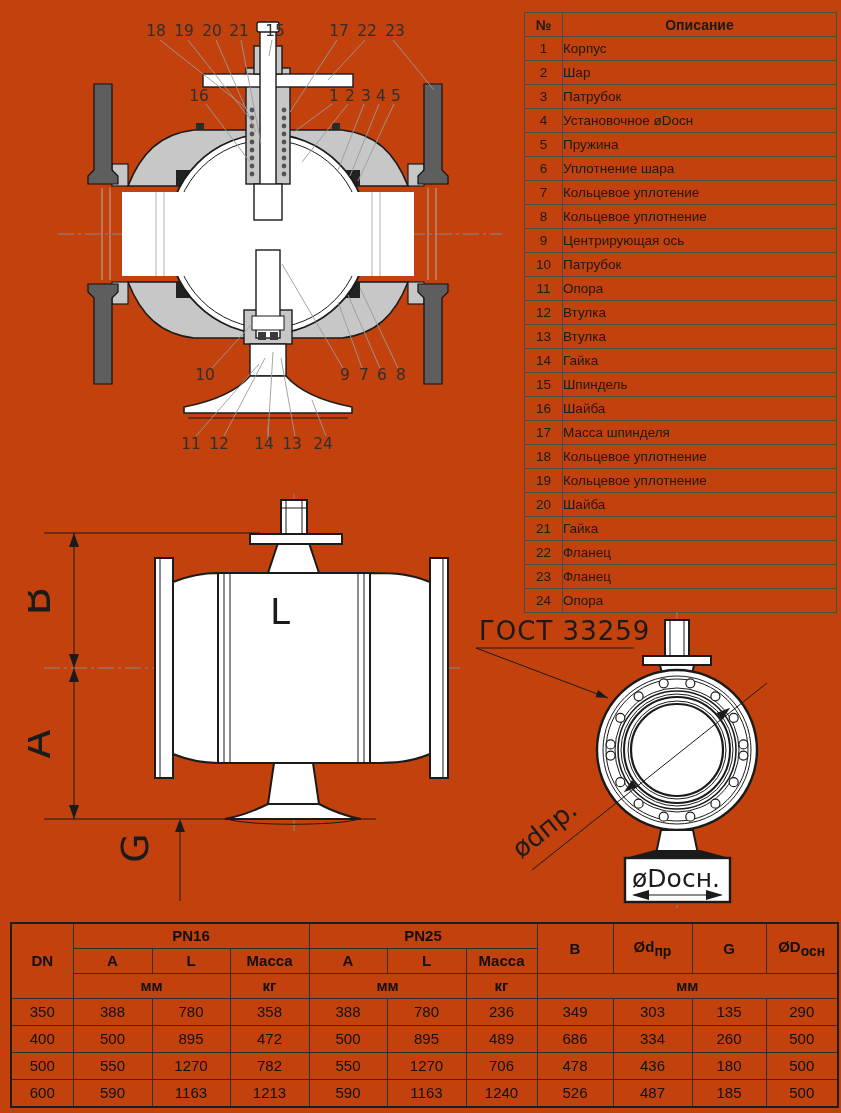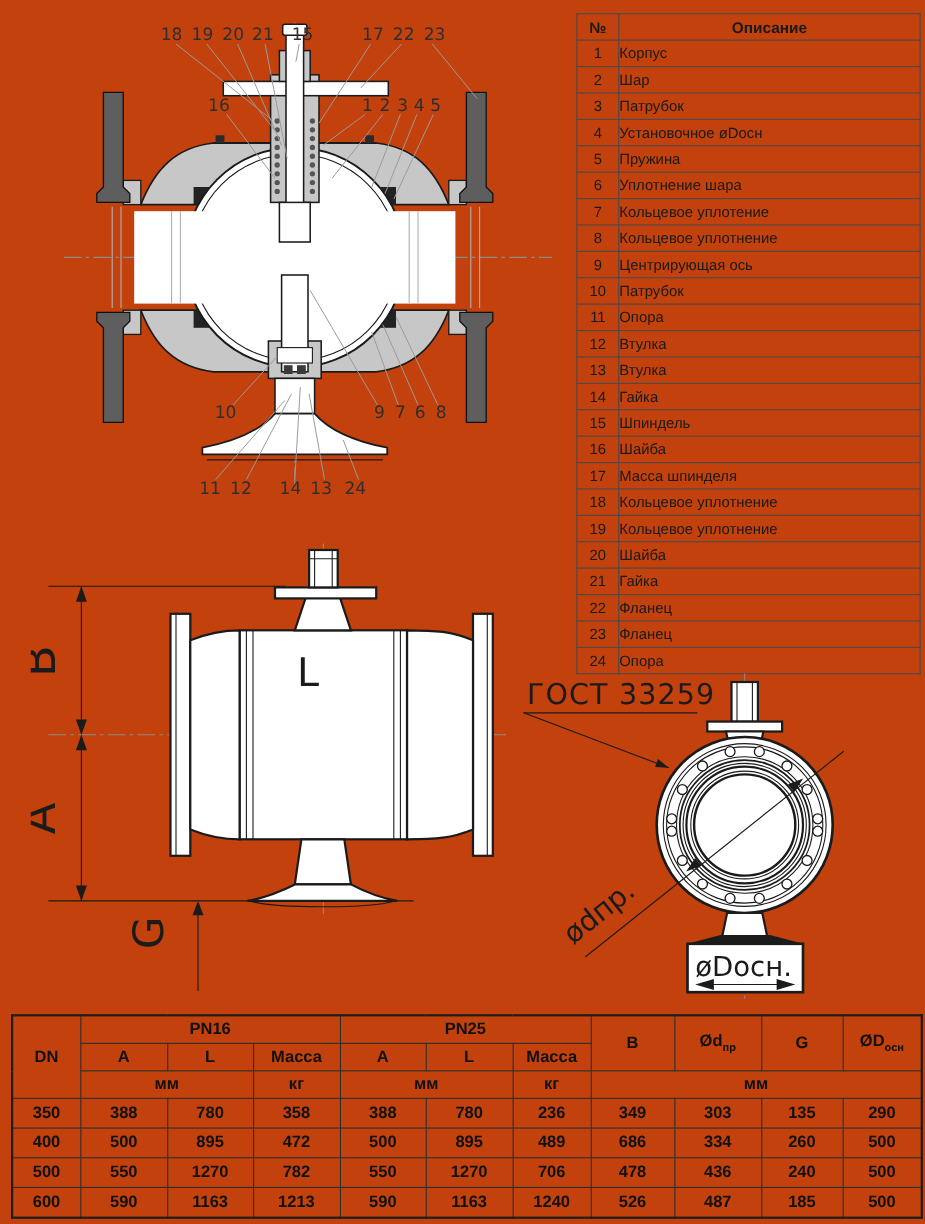--- a/index.html
+++ b/index.html
@@ -14,23 +14,23 @@
   .parts th{font-weight:bold;font-size:14px;text-align:center;padding:3px 2px;}
   .parts td.num{width:33px;text-align:center;padding:3px 2px;}
   .parts td.desc{text-align:left;padding:3px 4px 3px 0;}
 
   
   .dims{position:absolute;left:10px;top:922px;width:827px;border-collapse:collapse;
         table-layout:fixed;font-size:15px;color:#111;}
   .dims th,.dims td{border:1px solid #2e2e2e;text-align:center;vertical-align:middle;
                     padding:0;line-height:1.15;}
   .dims th{font-weight:bold;font-size:15px;height:24px;}
-  .dims td{height:26px;font-weight:bold;}
+  .dims td{height:26px;font-weight:normal;}
   .dims{border:2px solid #1d1d1d;}
-  .dims sub{font-size:10px;font-weight:bold;}
+  .dims sub{font-size:14px;font-weight:bold;}
 
   .drawing{position:absolute;}
 </style>
 </head>
 <body>
 
 <div id="screen">
 
   <svg class="drawing" style="left:38px;top:12px" width="484" height="448" viewBox="0 0 484 448">
     <g stroke="#8a8a8a" stroke-width="1" fill="none">
@@ -508,21 +508,21 @@
         <tr>
           <td>500</td>
           <td>550</td>
           <td>1270</td>
           <td>782</td>
           <td>550</td>
           <td>1270</td>
           <td>706</td>
           <td>478</td>
           <td>436</td>
-          <td>240</td>
+          <td>180</td>
           <td>500</td>
         </tr>
 
         <tr>
           <td>600</td>
           <td>590</td>
           <td>1163</td>
           <td>1213</td>
           <td>590</td>
           <td>1163</td>

